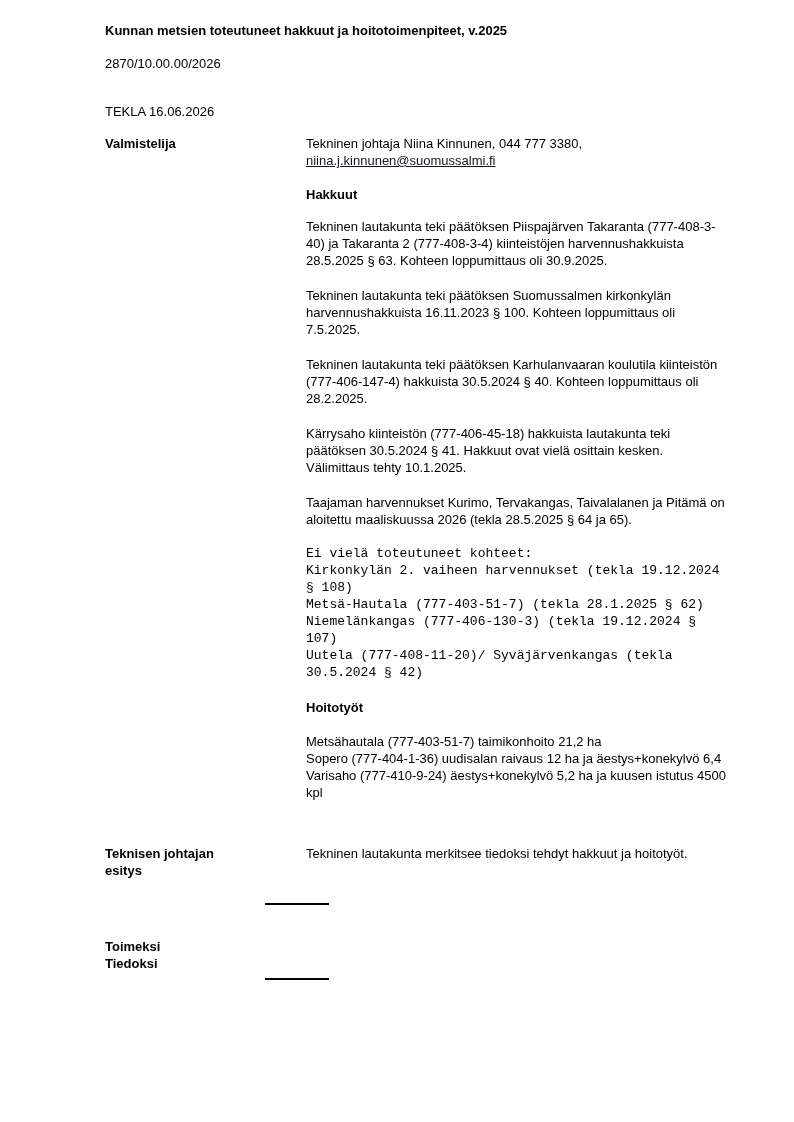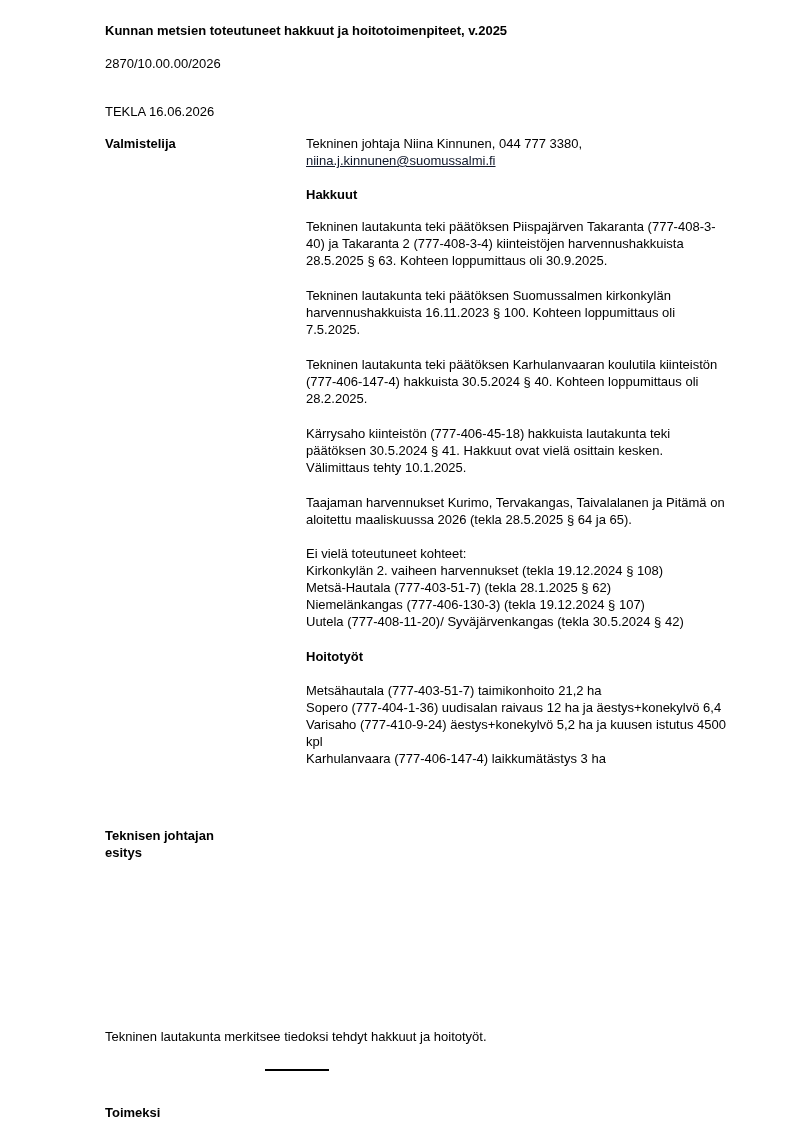--- a/index.html
+++ b/index.html
@@ -24,22 +24,22 @@
   .label-col { width: 160px; flex: 0 0 160px; font-weight: bold; }
   .label-col .label-inner { max-width: 130px; }
   .content-col { flex: 1 1 auto; min-width: 0; }
   .section-heading { font-weight: bold; }
   .h-hakkuut { margin-bottom: 15px; }
   .h-hoitotyot { margin-bottom: 17px; }
   .contact-block { margin-bottom: 17px; }
   .email-link { color: #0f172a; text-decoration: underline; cursor: pointer; }
   .para { margin-bottom: 18px; }
   .para-taajama { margin-bottom: 17px; }
-  .pending-block { margin-bottom: 18px; }
-  .row-esitys { margin-top: 60px; flex-direction: column; }
+  .pending-block { margin-bottom: 18px; font-family: Liberation Mono, monospace; }
+  .row-esitys { margin-top: 44px; }
   .row-paatos { margin-top: 15px; }
   .signature-line {
     margin-left: 160px;
     width: 64px;
     height: 0;
     border-bottom: 2px solid #000000;
   }
   .sig-1 { margin-top: 24px; }
   .sig-2 { margin-top: 6px; }
   .row-toimeksi { margin-top: 33px; align-items: center; }
@@ -77,21 +77,20 @@
         <div>Niemelänkangas (777-406-130-3) (tekla 19.12.2024 § 107)</div>
         <div>Uutela (777-408-11-20)/ Syväjärvenkangas (tekla 30.5.2024 § 42)</div>
       </div>
 
       <div class="section-heading h-hoitotyot">Hoitotyöt</div>
 
       <div>
         <div>Metsähautala (777-403-51-7) taimikonhoito 21,2 ha</div>
         <div>Sopero (777-404-1-36) uudisalan raivaus 12 ha ja äestys+konekylvö 6,4</div>
         <div>Varisaho (777-410-9-24) äestys+konekylvö 5,2 ha ja kuusen istutus 4500 kpl</div>
-        <div>Karhulanvaara (777-406-147-4) laikkumätästys 3 ha</div>
       </div>
 
     </div>
   </div>
 
   <div class="row row-esitys">
     <div class="label-col">
       <div class="label-inner">Teknisen johtajan esitys</div>
     </div>
     <div class="content-col">Tekninen lautakunta merkitsee tiedoksi tehdyt hakkuut ja hoitotyöt.</div>

